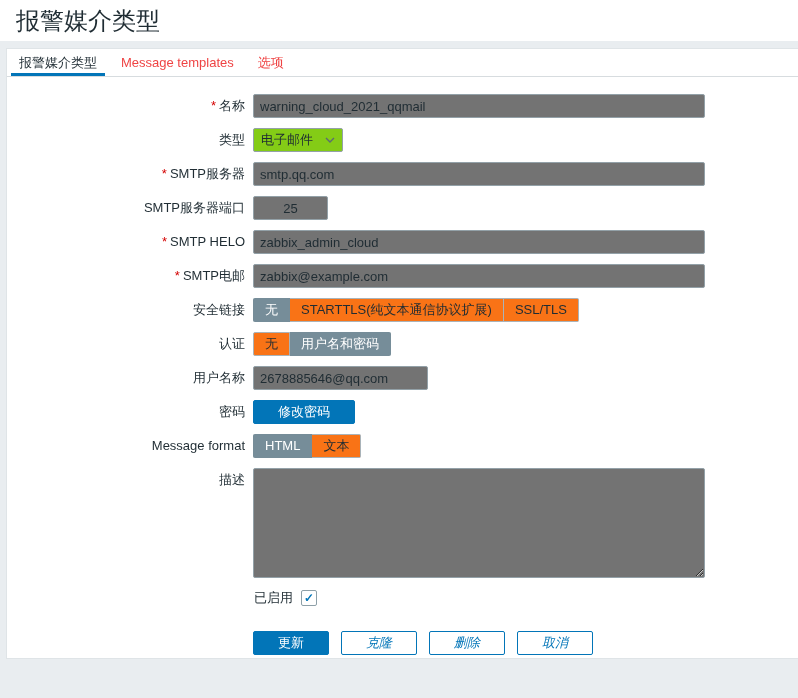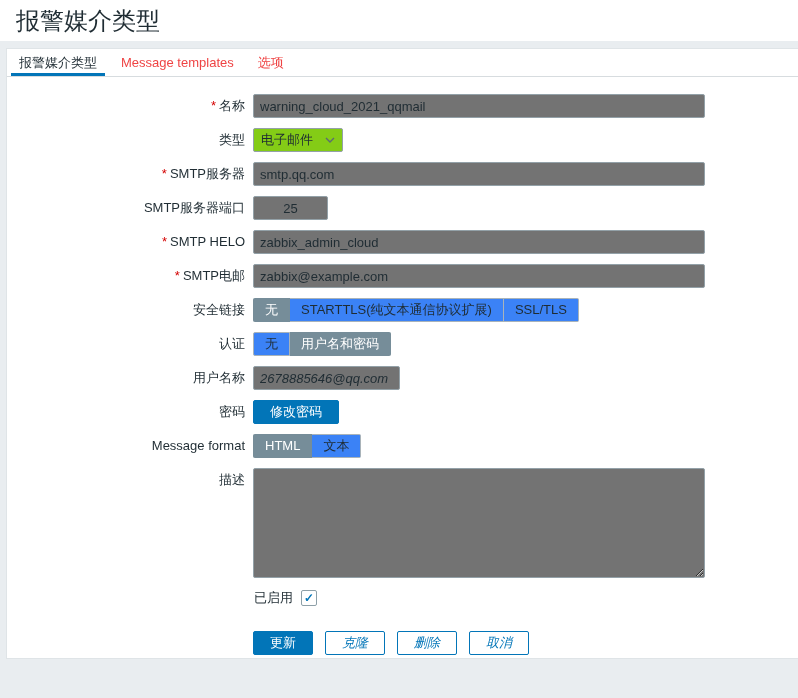--- a/index.html
+++ b/index.html
@@ -72,56 +72,56 @@
     border-radius: 2px;
     padding: 0 6px;
     font-family: "Liberation Sans", sans-serif;
     font-size: 13px;
     color: #1f2c33;
     background: #737373;
     outline: none;
   }
   .w-long { width: 452px; }
   .w-port { width: 75px; text-align: center; }
-  .w-user { width: 147px; font-style: italic; }
+  .w-user { width: 175px; }
   .select {
     width: 90px; height: 24px;
     border: 1px solid #93a1a8;
     border-radius: 2px;
     background: #84cc16;
     display: flex;
     align-items: center;
     justify-content: space-between;
     padding: 0 7px;
     cursor: pointer;
   }
   .seg { display: flex; }
   .seg-item {
     height: 24px;
     line-height: 22px;
     padding: 0 11px;
-    background: #3b82f6;
+    background: #f97316;
     border: 1px solid #a9b3b9;
     border-left: none;
     cursor: pointer;
     white-space: nowrap;
   }
   .seg-item:first-child { border-left: 1px solid #a9b3b9; border-radius: 2px 0 0 2px; }
   .seg-item:last-child { border-radius: 0 2px 2px 0; }
   .seg-item.selected {
     background: #768d99;
     border-color: #768d99;
     color: #ffffff;
     line-height: 24px;
     border-top: none; border-bottom: none;
   }
   .btn {
     height: 24px;
     min-width: 46px;
-    padding: 0 16px;
+    padding: 0 24px;
     border-radius: 2px;
     font-family: "Liberation Sans", sans-serif;
     font-size: 13px;
     cursor: pointer;
     white-space: nowrap;
   }
   .btn-primary { background: #0275b8; border: 1px solid #0275b8; color: #ffffff; }
   .btn-outline { background: #ffffff; border: 1px solid #0275b8; color: #0275b8; }
   .buttons .btn + .btn { margin-left: 12px; font-style: italic; }
   textarea.desc {

